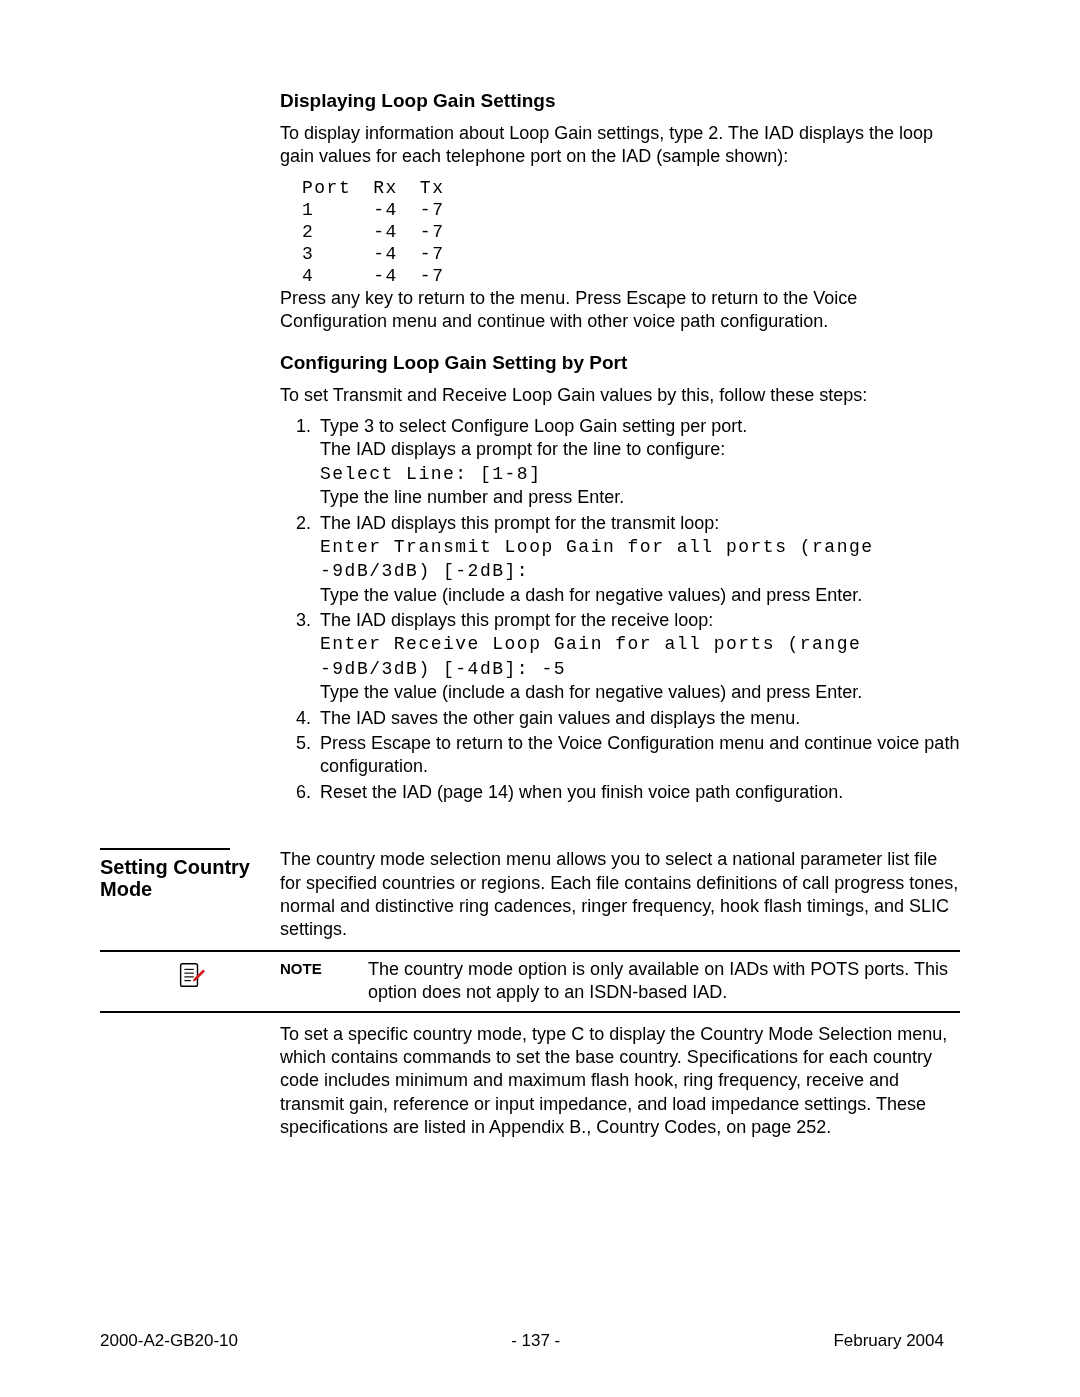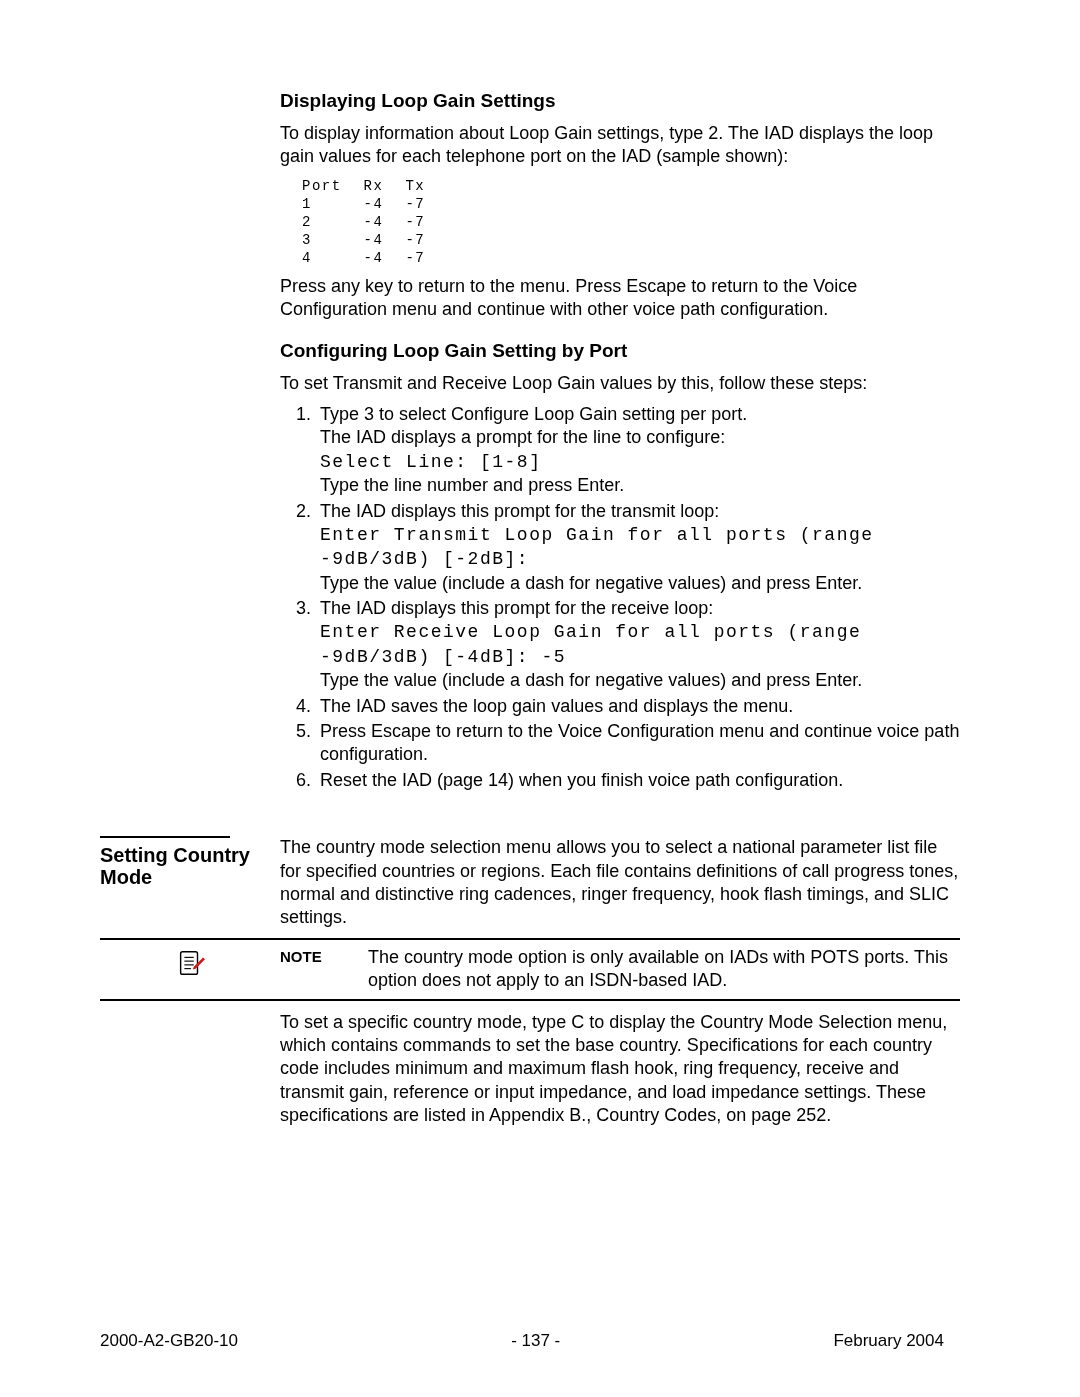--- a/index.html
+++ b/index.html
@@ -24,22 +24,22 @@
     font-weight: bold;
     font-size: 19px;
     margin: 0 0 10px 0;
   }
   p {
     margin: 0 0 8px 0;
     line-height: 1.3;
   }
   table.port-table {
     border-collapse: collapse;
-    margin: 4px 0 8px 22px;
-    font-size: 14px;
+    margin: 4px 0 0 22px;
+    font-size: 18px;
   }
   table.port-table th,
   table.port-table td {
     text-align: left;
     padding: 1px 22px 1px 0;
     font-weight: normal;
   }
   .mono {
     font-family: "Courier New", Courier, monospace;
     letter-spacing: 1.5px;
@@ -168,21 +168,21 @@
       <li>
         <span>The IAD displays this prompt for the transmit loop:</span><br>
         <span class="mono">Enter Transmit Loop Gain for all ports (range -9dB/3dB) [-2dB]:</span><br>
         <span>Type the value (include a dash for negative values) and press Enter.</span>
       </li>
       <li>
         <span>The IAD displays this prompt for the receive loop:</span><br>
         <span class="mono">Enter Receive Loop Gain for all ports (range -9dB/3dB) [-4dB]: -5</span><br>
         <span>Type the value (include a dash for negative values) and press Enter.</span>
       </li>
-      <li>The IAD saves the loop gain values and displays the menu.</li>
+      <li>The IAD saves the other gain values and displays the menu.</li>
       <li>Press Escape to return to the Voice Configuration menu and continue voice path configuration.</li>
       <li>Reset the IAD (page 14) when you finish voice path configuration.</li>
     </ol>
   </div>
 
   <div class="section-row">
     <div class="side-head-wrap">
       <div class="side-rule"></div>
       <div class="side-head">Setting Country Mode</div>
     </div>

